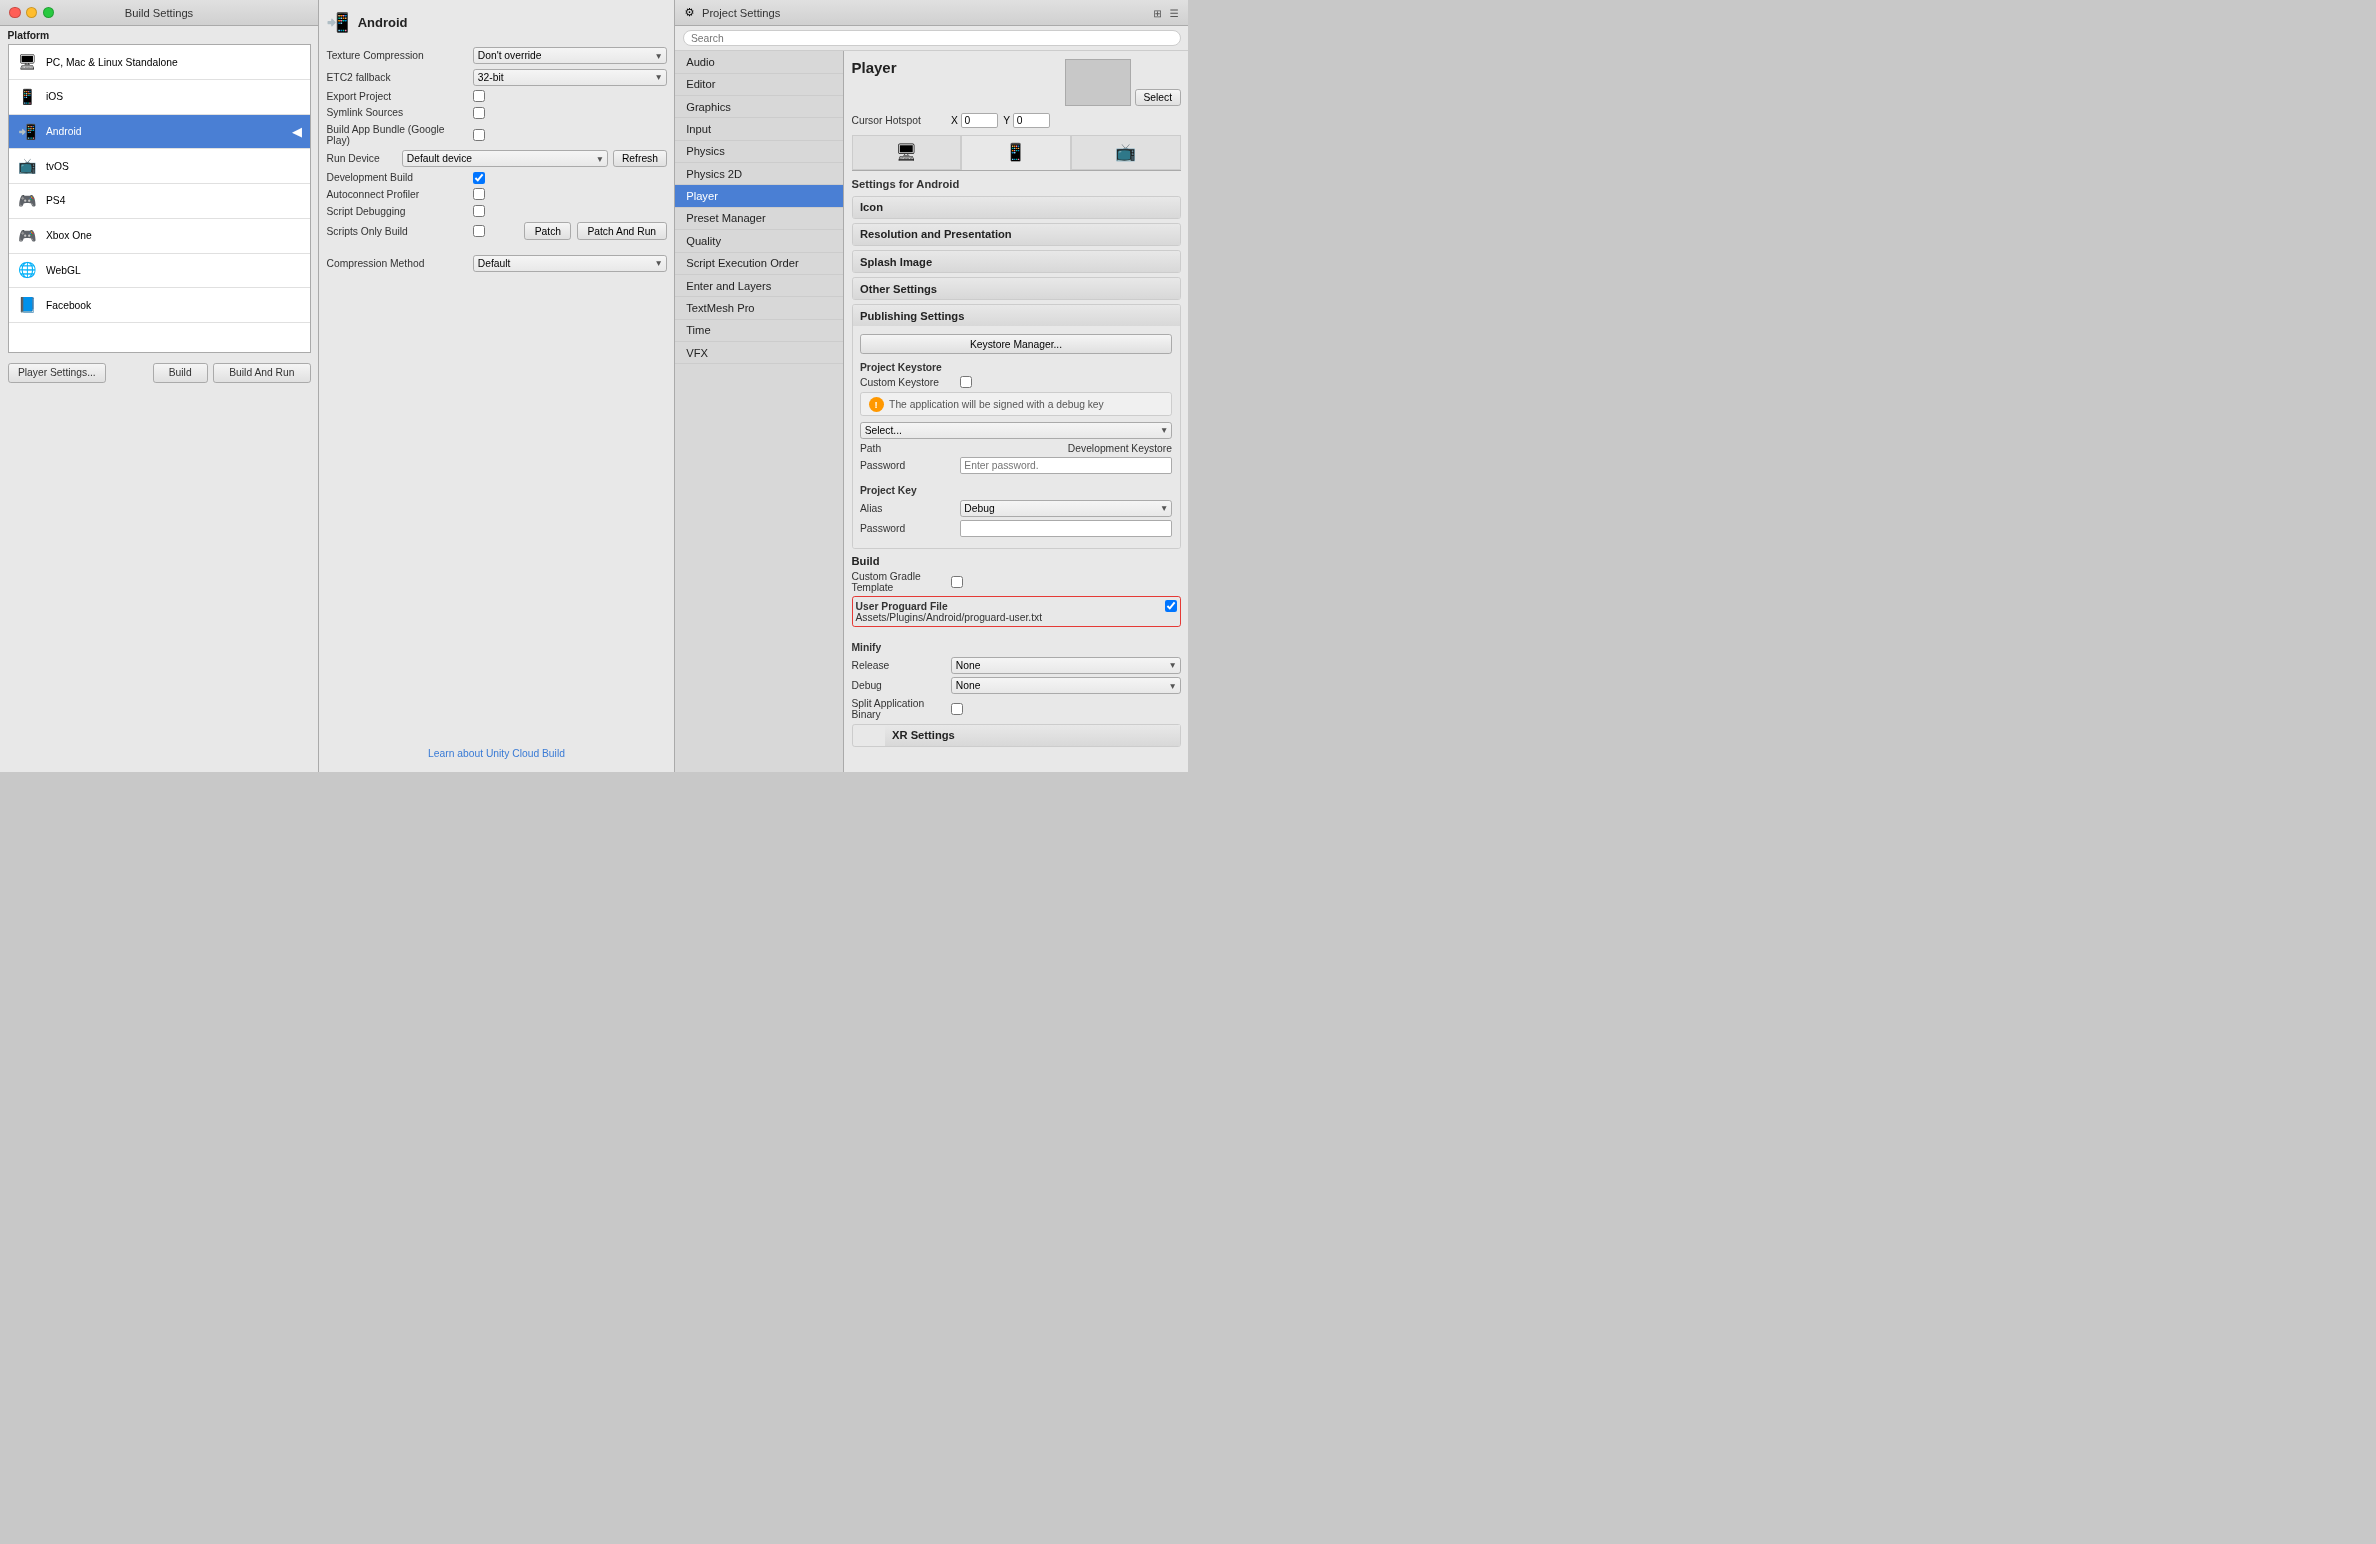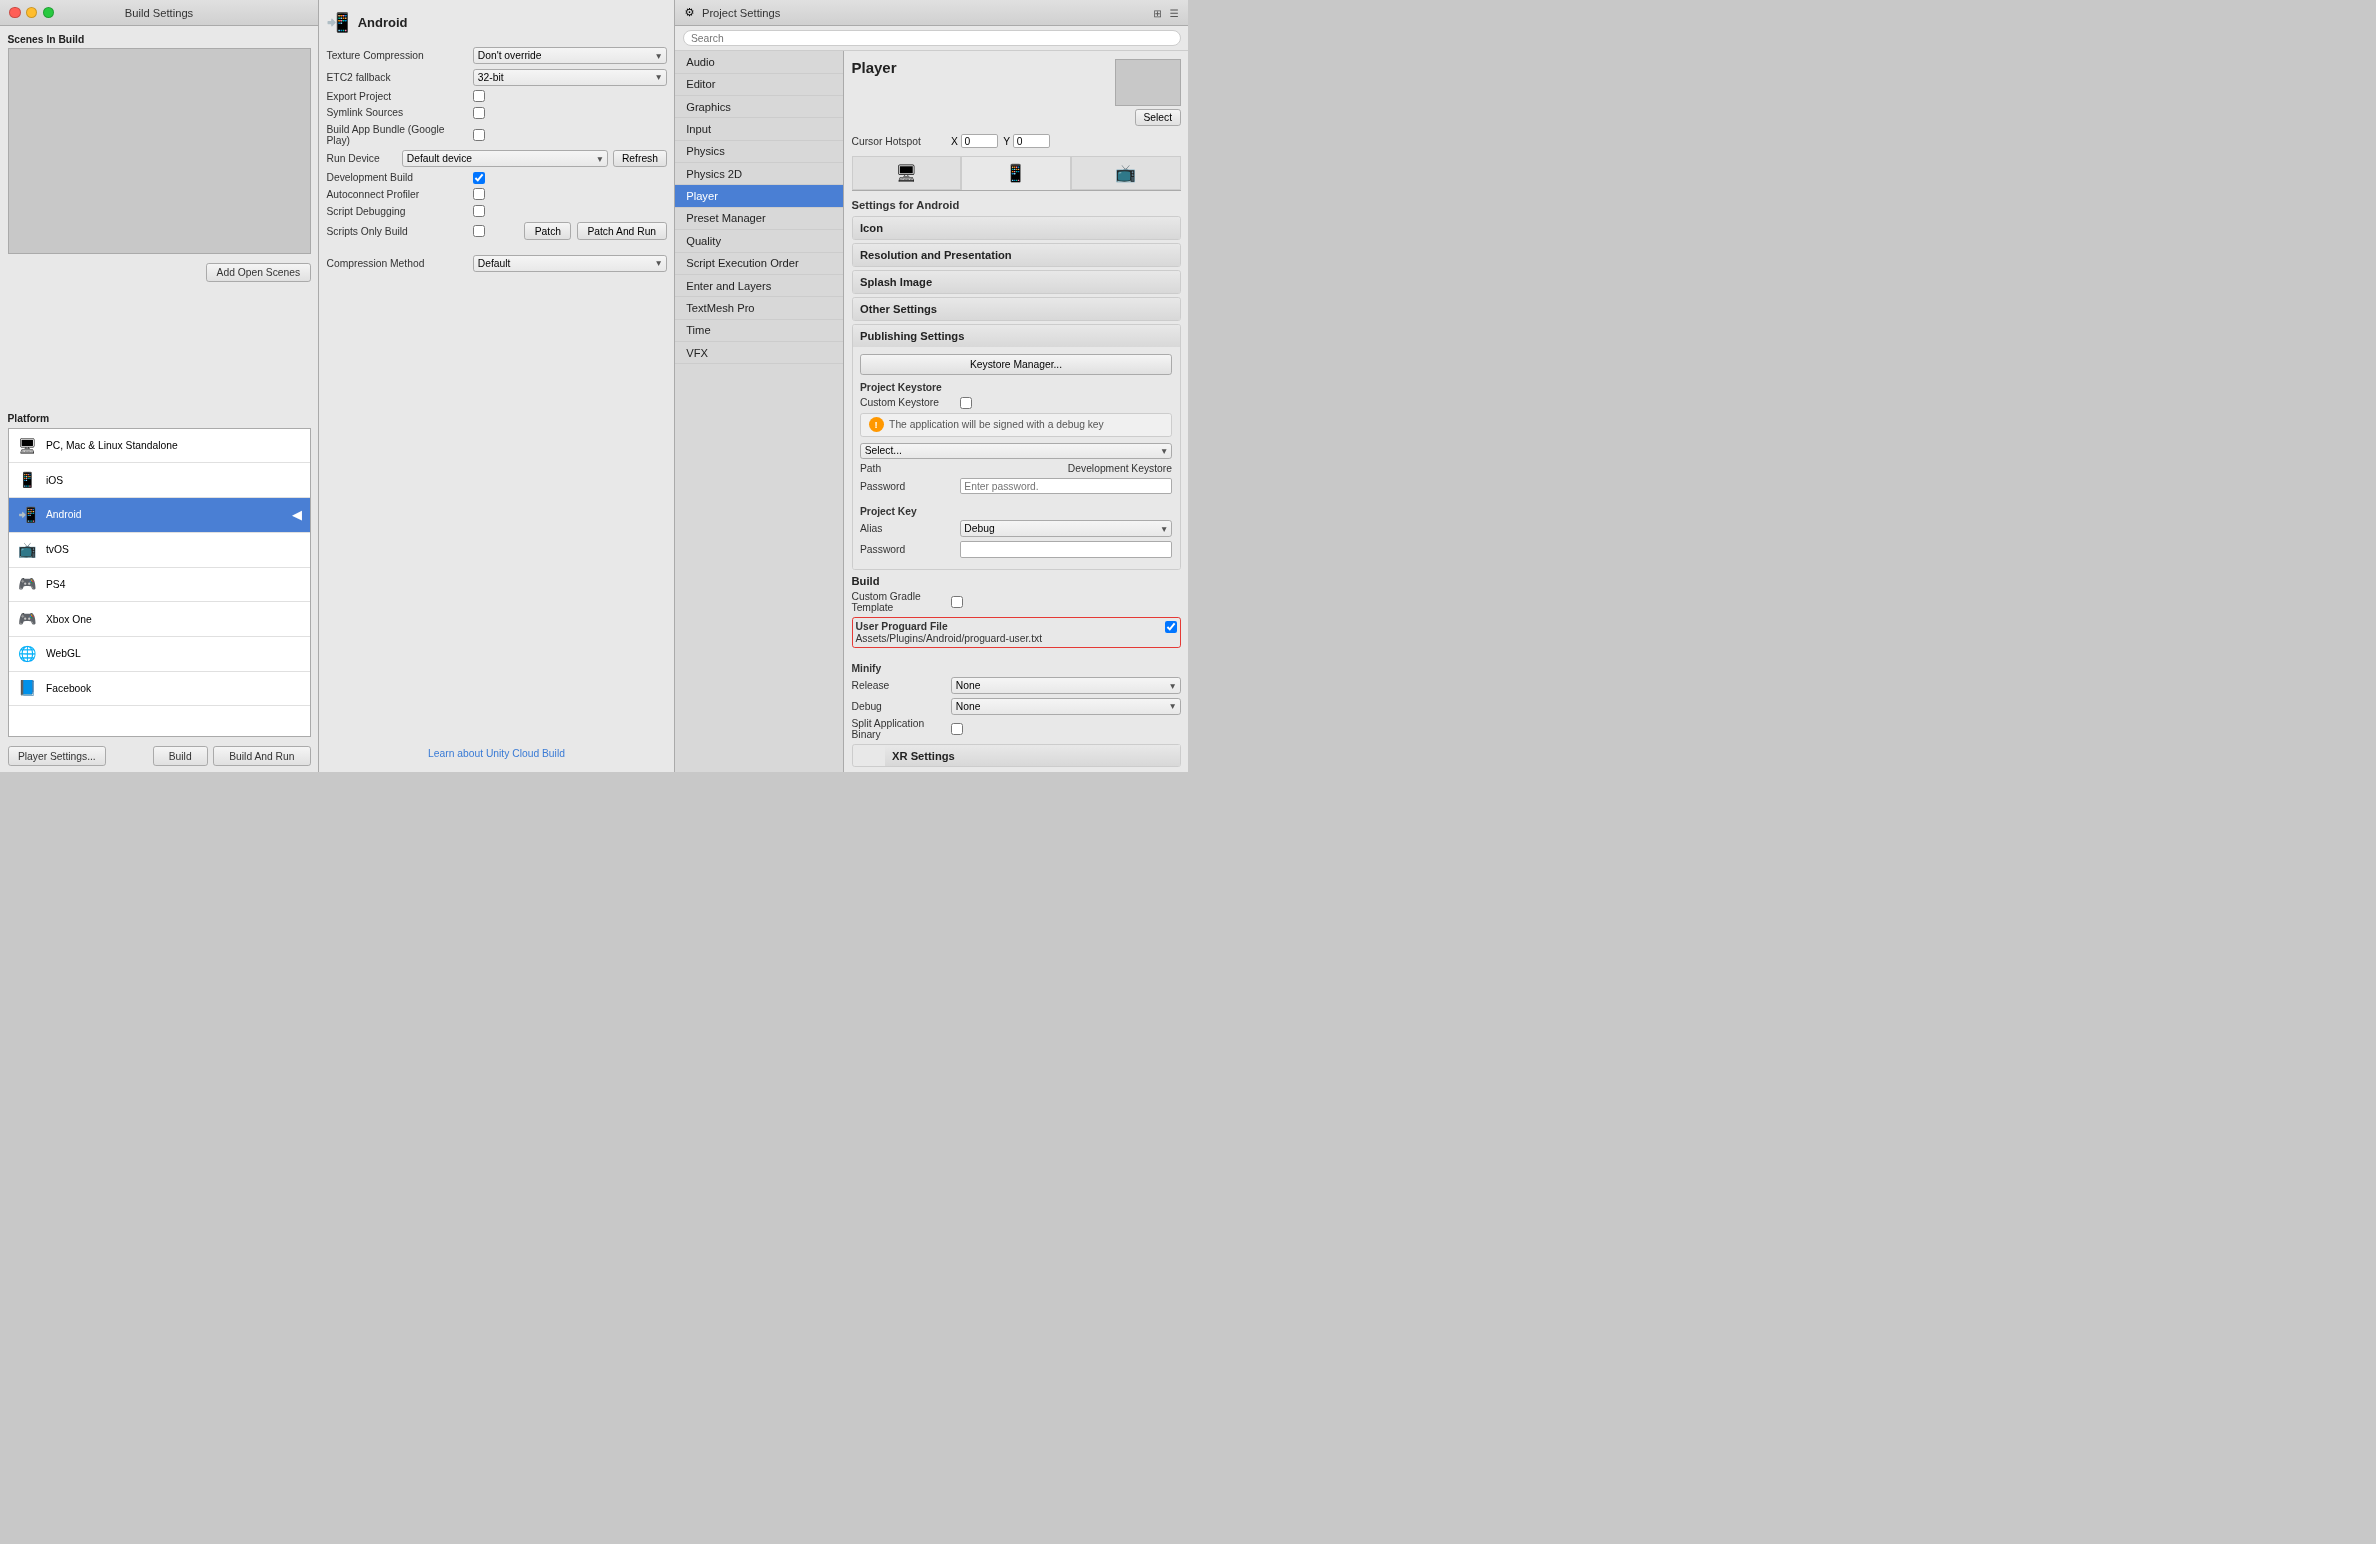--- a/index.html
+++ b/index.html
@@ -610,27 +610,20 @@
 <div class="build-settings-panel">
   <div class="window-titlebar">
     <div class="traffic-lights">
       <div class="traffic-light tl-close"></div>
       <div class="traffic-light tl-minimize"></div>
       <div class="traffic-light tl-maximize"></div>
     </div>
     <span class="window-title">Build Settings</span>
   </div>
 
-  <div class="scenes-section">
-    <div class="section-header">Scenes In Build</div>
-    <div class="scenes-list-area"></div>
-    <div class="add-open-scenes-row">
-      <button class="btn-small">Add Open Scenes</button>
-    </div>
-  </div>
 
   <div class="platform-section">
     <div class="platform-header">Platform</div>
     <div class="platform-list">
       <div class="platform-item">
         <div class="platform-icon">🖥</div>
         <span class="platform-label">PC, Mac &amp; Linux Standalone</span>
       </div>
       <div class="platform-item">
         <div class="platform-icon">📱</div>
@@ -793,21 +786,21 @@
       <div class="ps-sidebar-item">Script Execution Order</div>
       <div class="ps-sidebar-item">Enter and Layers</div>
       <div class="ps-sidebar-item">TextMesh Pro</div>
       <div class="ps-sidebar-item">Time</div>
       <div class="ps-sidebar-item">VFX</div>
     </div>
 
     <div class="ps-main scrollbar-y">
       <div class="ps-header-row">
         <span class="ps-player-title">Player</span>
-        <div style="display:flex; flex-direction:column; align-items:flex-end; gap:3.7px;">
+        <div style="display:flex; flex-direction:row; align-items:flex-end; gap:3.7px;">
           <div style="width:66px; height:47px; background:#c8c8c8; border:0.9px solid #aaa;"></div>
           <button class="ps-select-btn">Select</button>
         </div>
       </div>
 
       <div class="cursor-hotspot-row">
         <span class="ch-label">Cursor Hotspot</span>
         <div class="ch-coord">
           <span>X</span>
           <input type="text" class="ch-input" value="0" style="">

